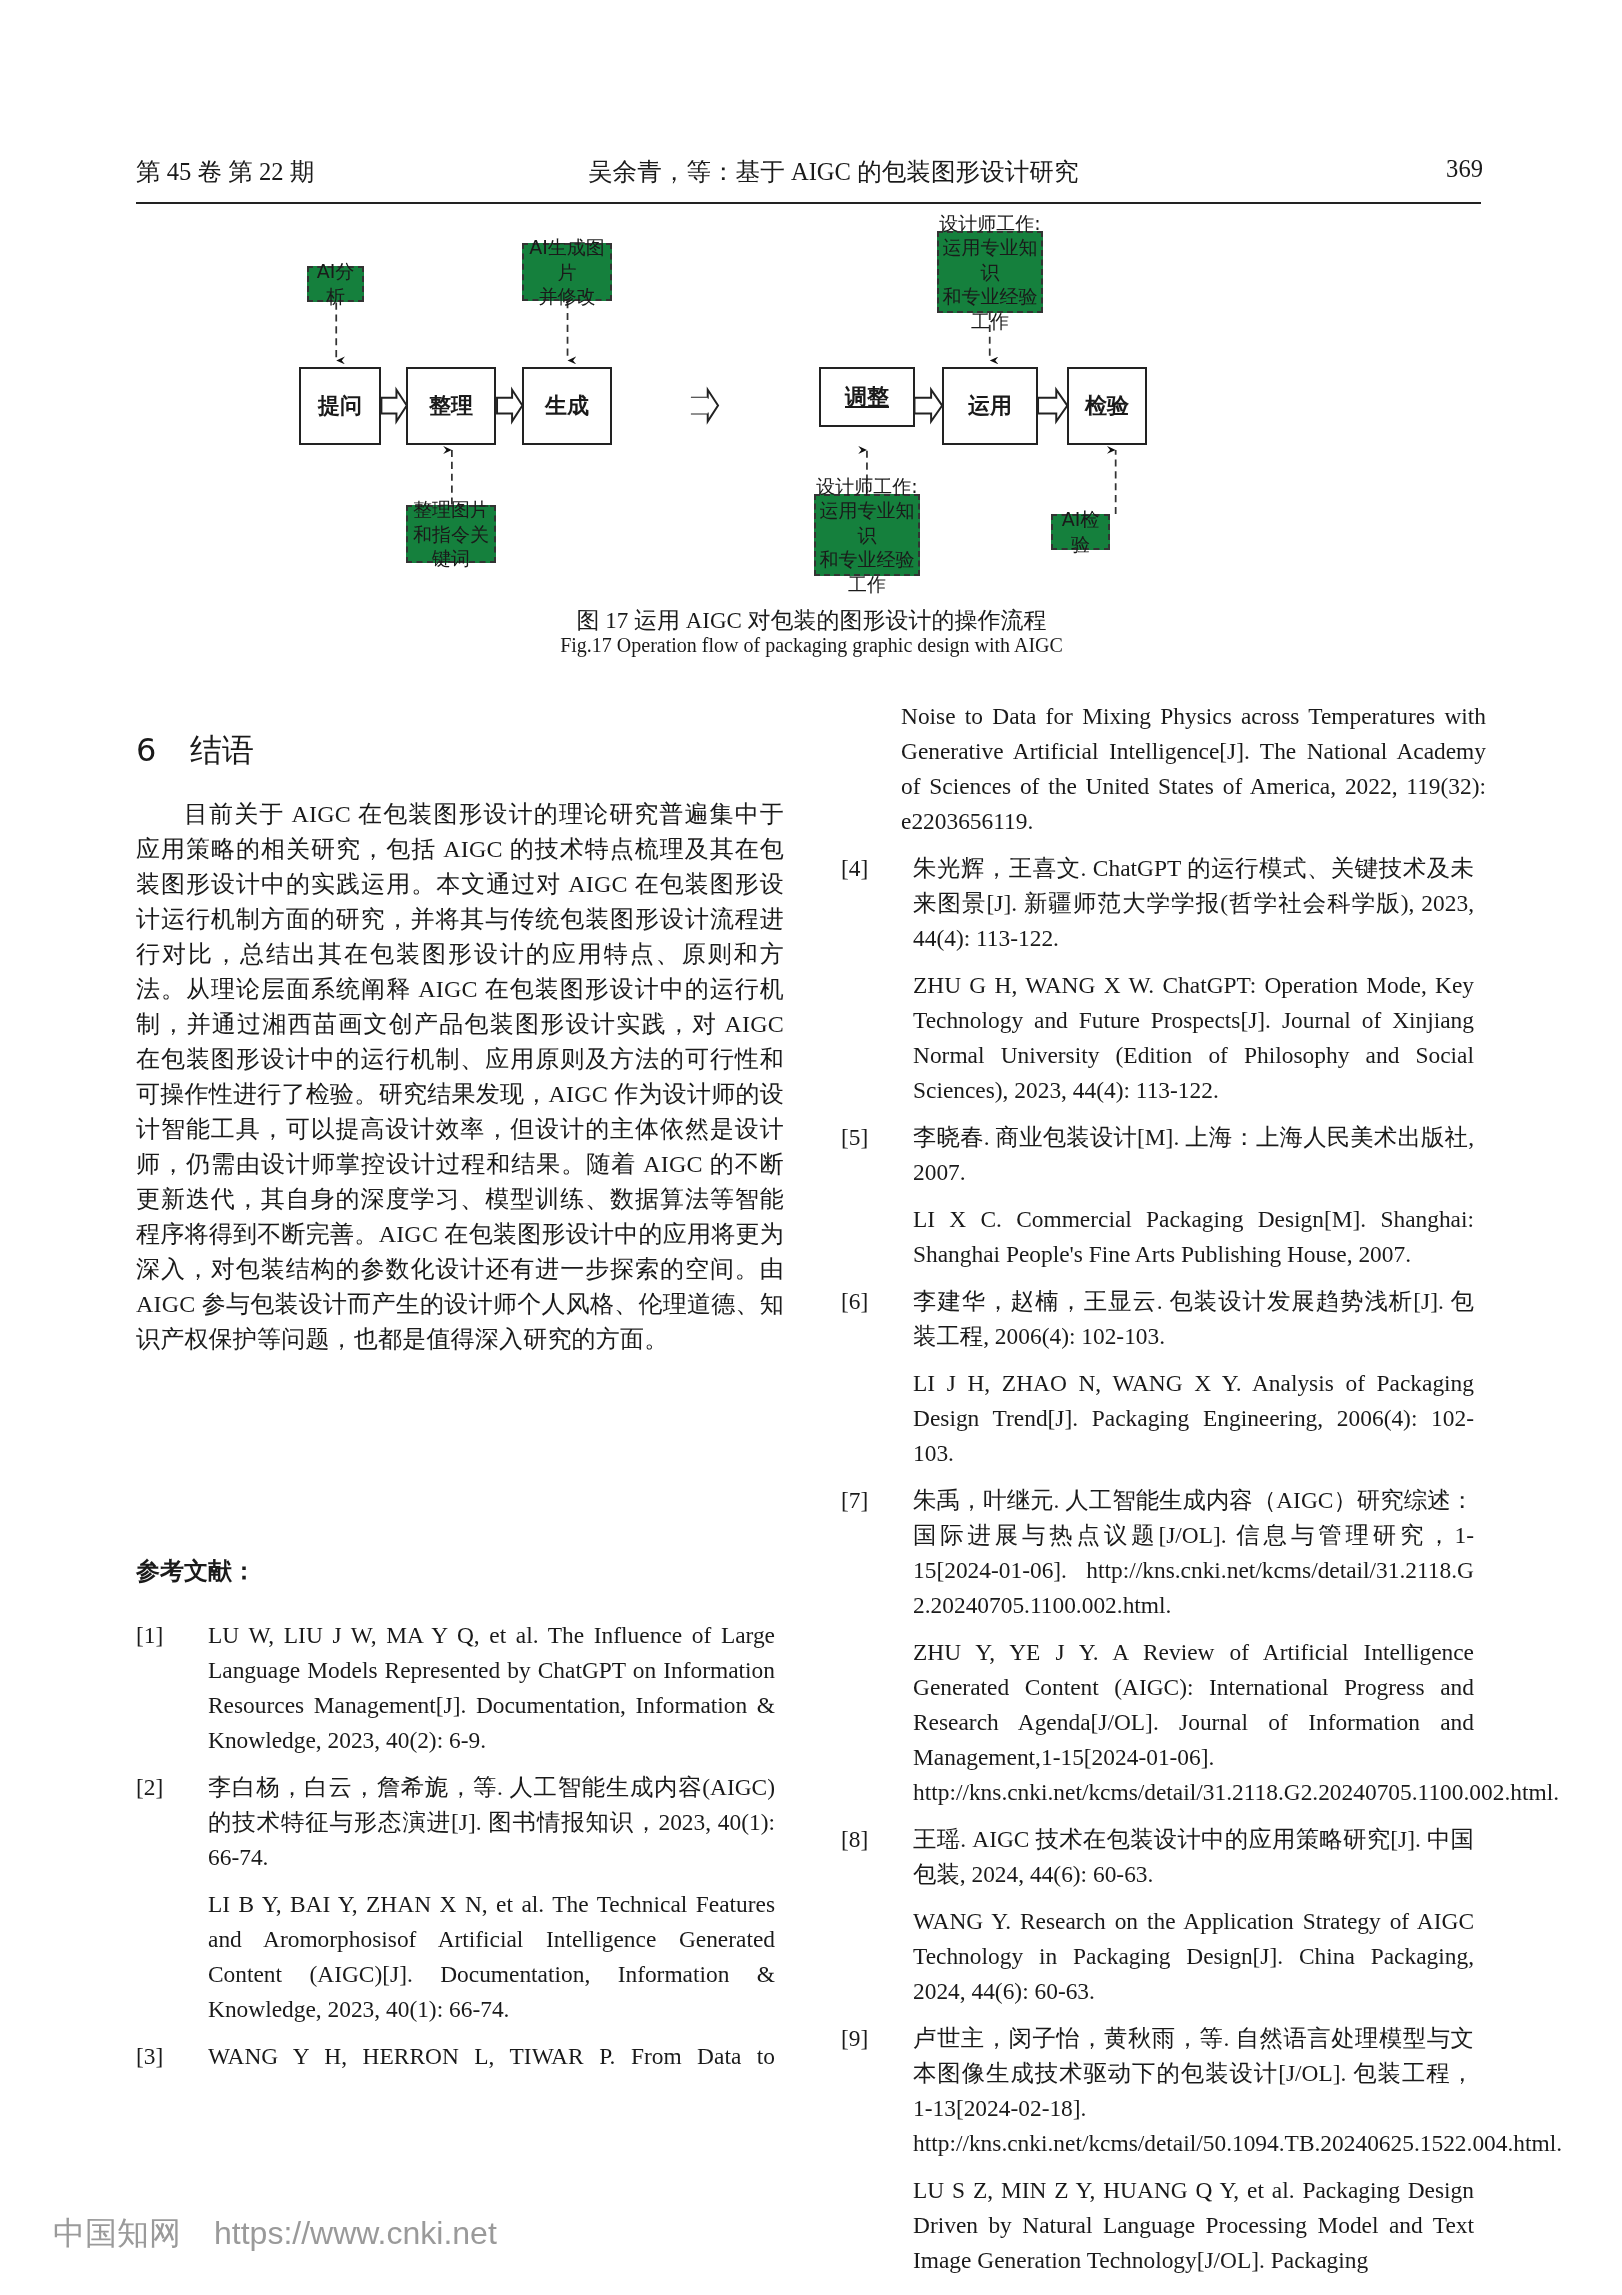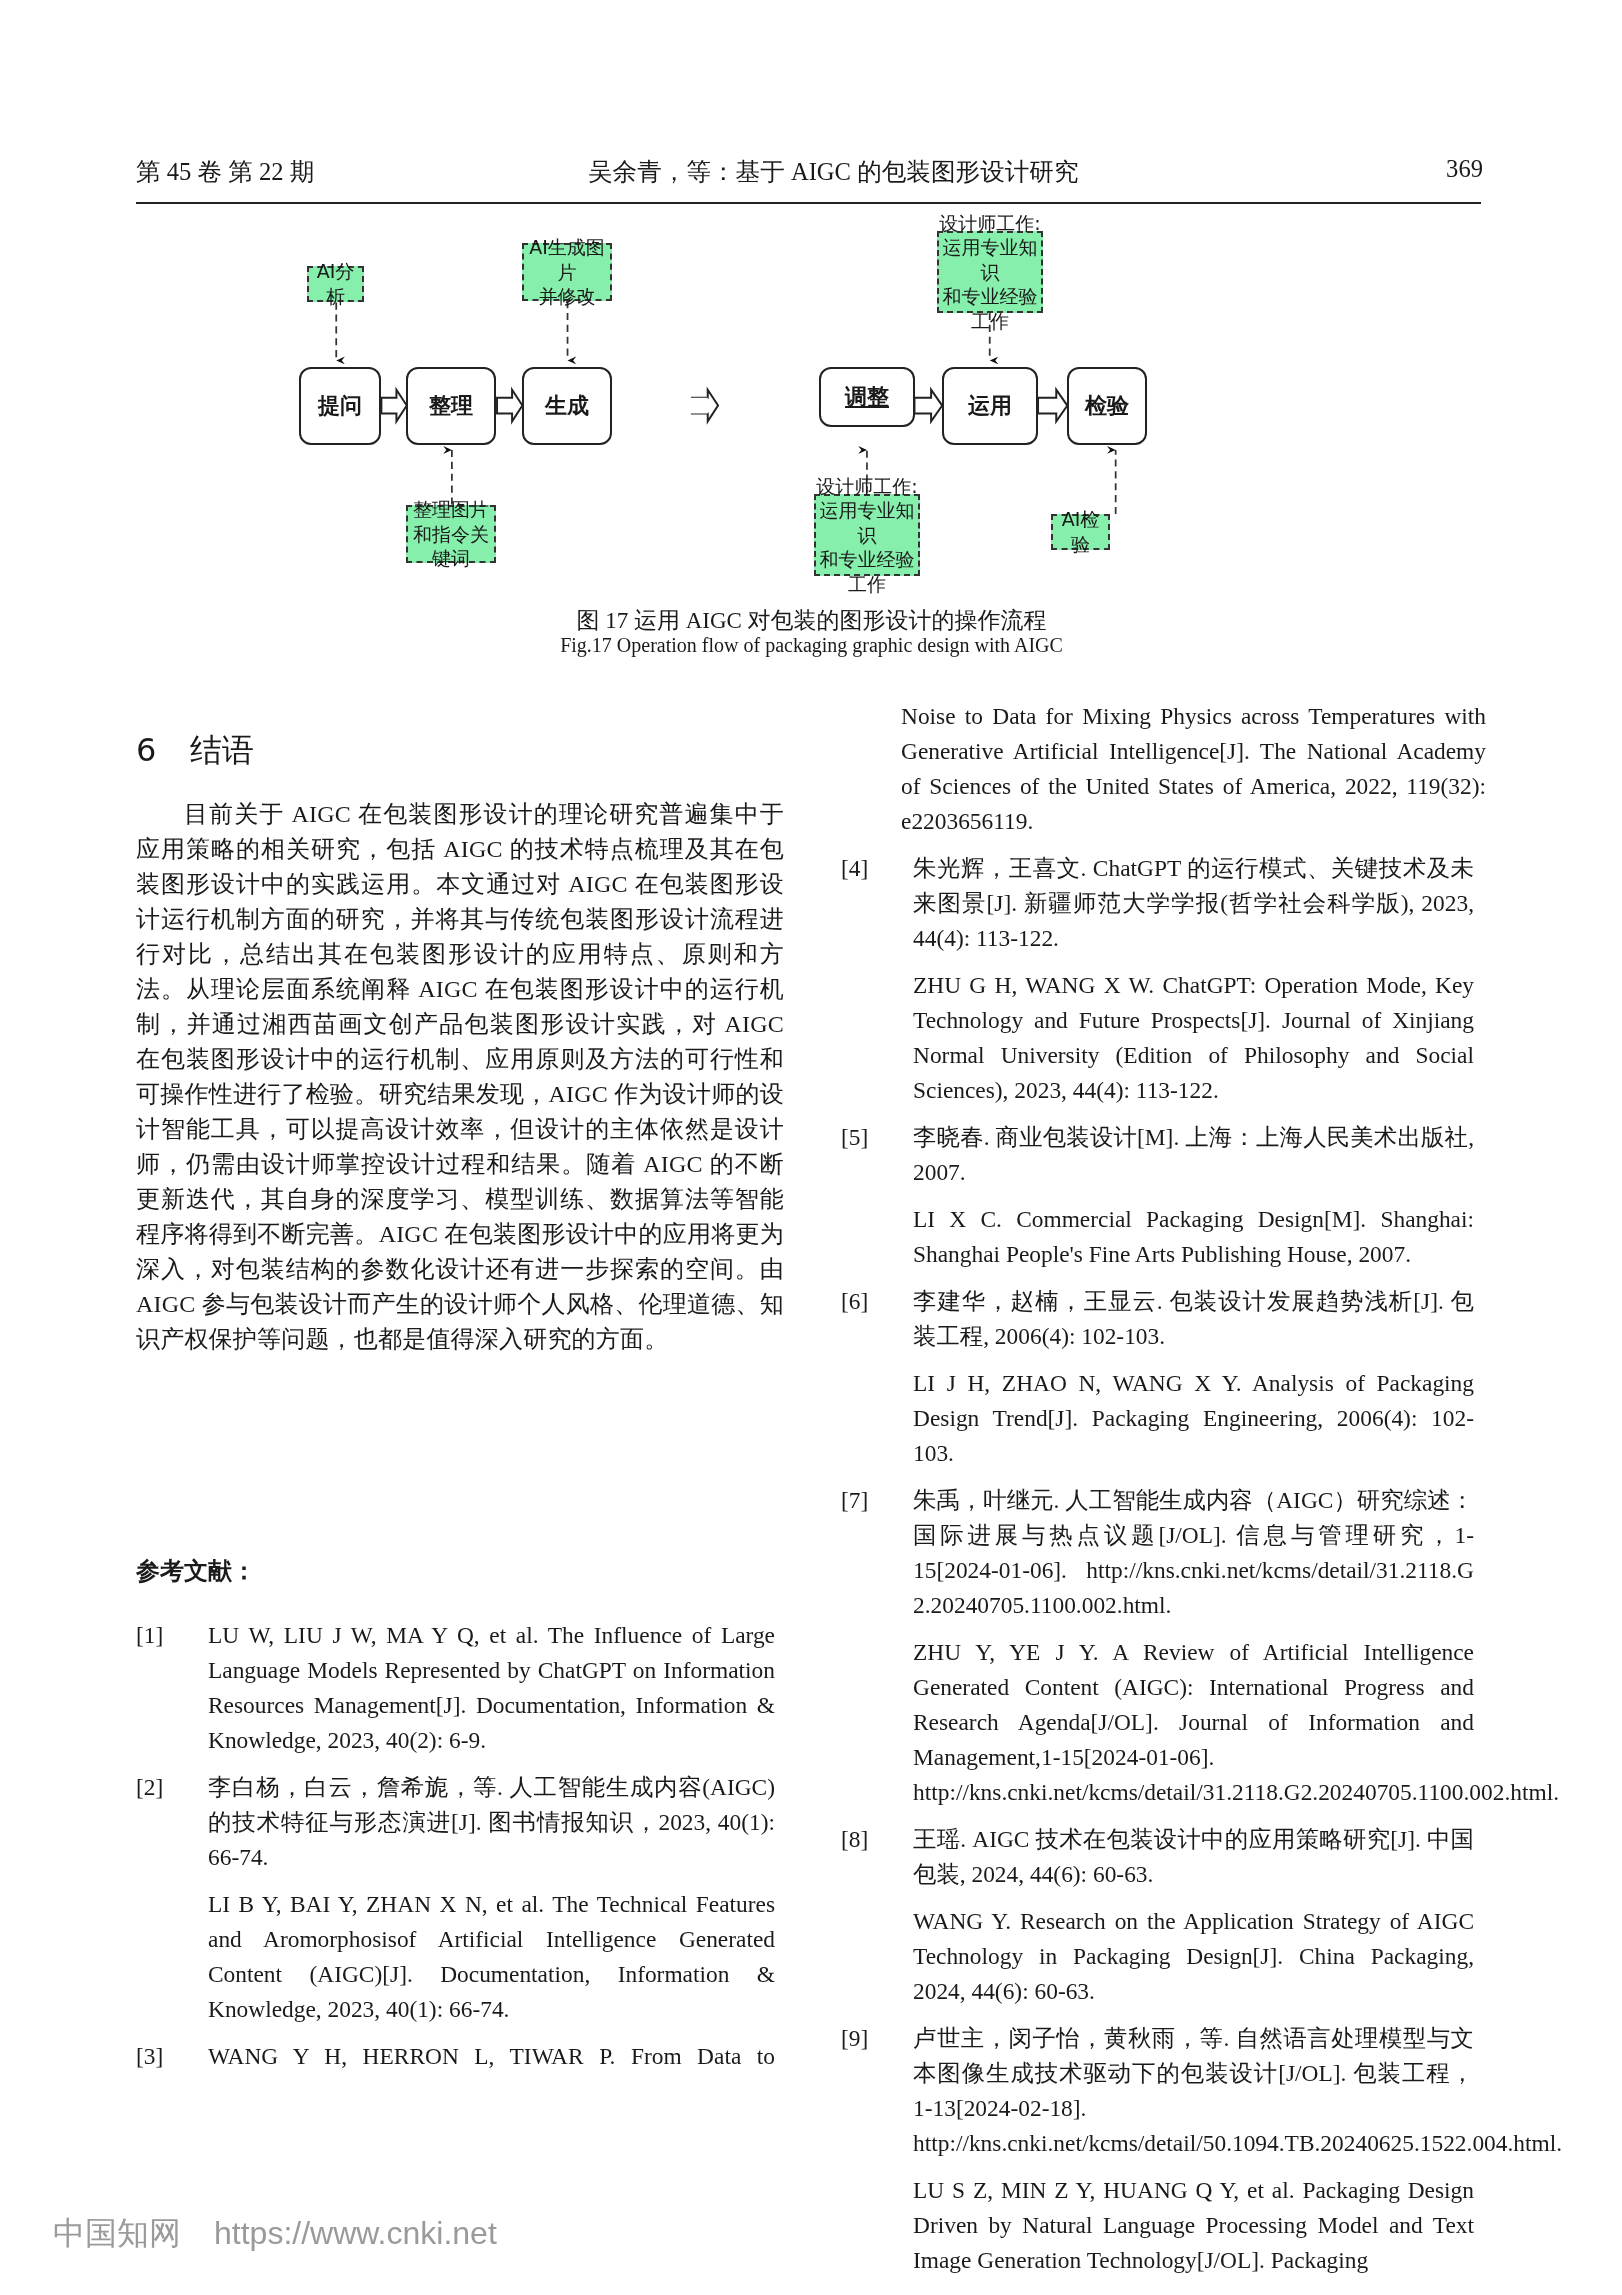--- a/index.html
+++ b/index.html
@@ -7,22 +7,22 @@
   body { position: relative; font-family: "Liberation Serif", "DejaVu Serif", serif; color: #1a1a1a; overflow: hidden; }
 
   .header { position: absolute; left: 136px; top: 155px; width: 1347px; height: 40px; font-size: 24.6px; }
   .header .left { position: absolute; left: 0; top: 0; }
   .header .center { position: absolute; left: 452px; top: 0; }
   .header .right { position: absolute; right: 0; top: 0; }
   .header-rule { position: absolute; left: 136px; top: 202px; width: 1345px; height: 2.4px; background: #222; }
 
   .diagram { position: absolute; left: 0; top: 0; width: 1623px; height: 602px; }
   .diagram svg { position: absolute; left: 0; top: 0; }
-  .node { position: absolute; border: 2.4px solid #222; border-radius: 12px; display: flex; align-items: center; justify-content: center; font-size: 22px; font-weight: bold; background: #fff; font-family: "DejaVu Sans", sans-serif; }
-  .note { position: absolute; border: 2px dashed #333; display: flex; align-items: center; justify-content: center; text-align: center; font-size: 19px; line-height: 24.6px; background: #86efac; white-space: pre-line; font-family: "DejaVu Sans", sans-serif; }
+  .node { position: absolute; border: 2.4px solid #222; border-radius: 0; display: flex; align-items: center; justify-content: center; font-size: 22px; font-weight: bold; background: #fff; font-family: "DejaVu Sans", sans-serif; }
+  .note { position: absolute; border: 2px dashed #333; display: flex; align-items: center; justify-content: center; text-align: center; font-size: 19px; line-height: 24.6px; background: #15803d; white-space: pre-line; font-family: "DejaVu Sans", sans-serif; }
 
   .caption { position: absolute; left: 0; width: 1623px; text-align: center; font-size: 23px; }
   .caption.cn { top: 605px; }
   .caption.en { top: 634px; font-size: 20px; }
 
   .section-title { position: absolute; left: 136px; top: 729px; font-size: 32px; font-family: "DejaVu Sans", sans-serif; }
   .section-title .num { display: inline-block; width: 54px; }
   .body-para { position: absolute; left: 136px; top: 797px; width: 648px; font-size: 24px; line-height: 35px; text-align: justify; text-indent: 48px; letter-spacing: 0.2px; }
 
   .refs-title { position: absolute; left: 136px; top: 1555px; font-size: 24px; font-weight: bold; font-family: "DejaVu Sans", sans-serif; }

